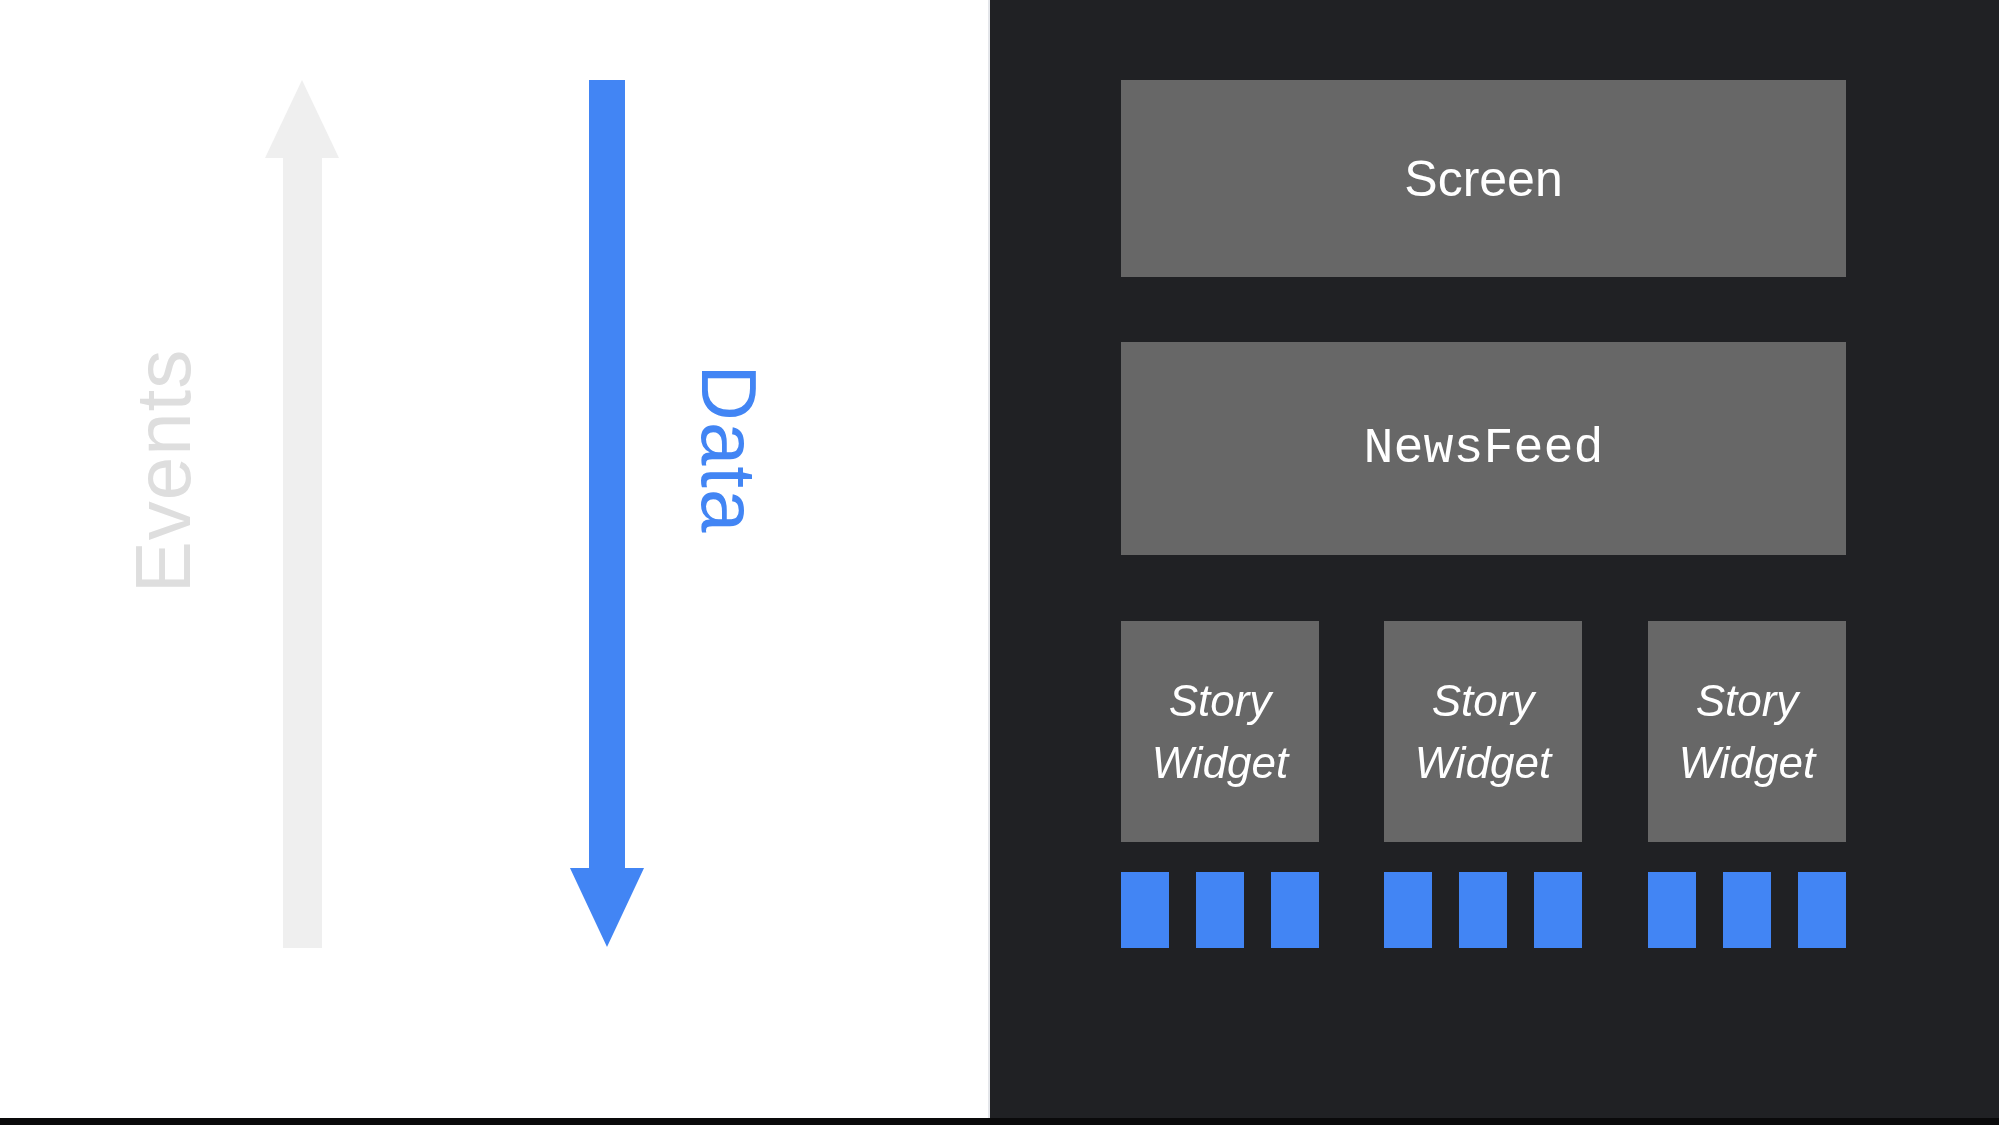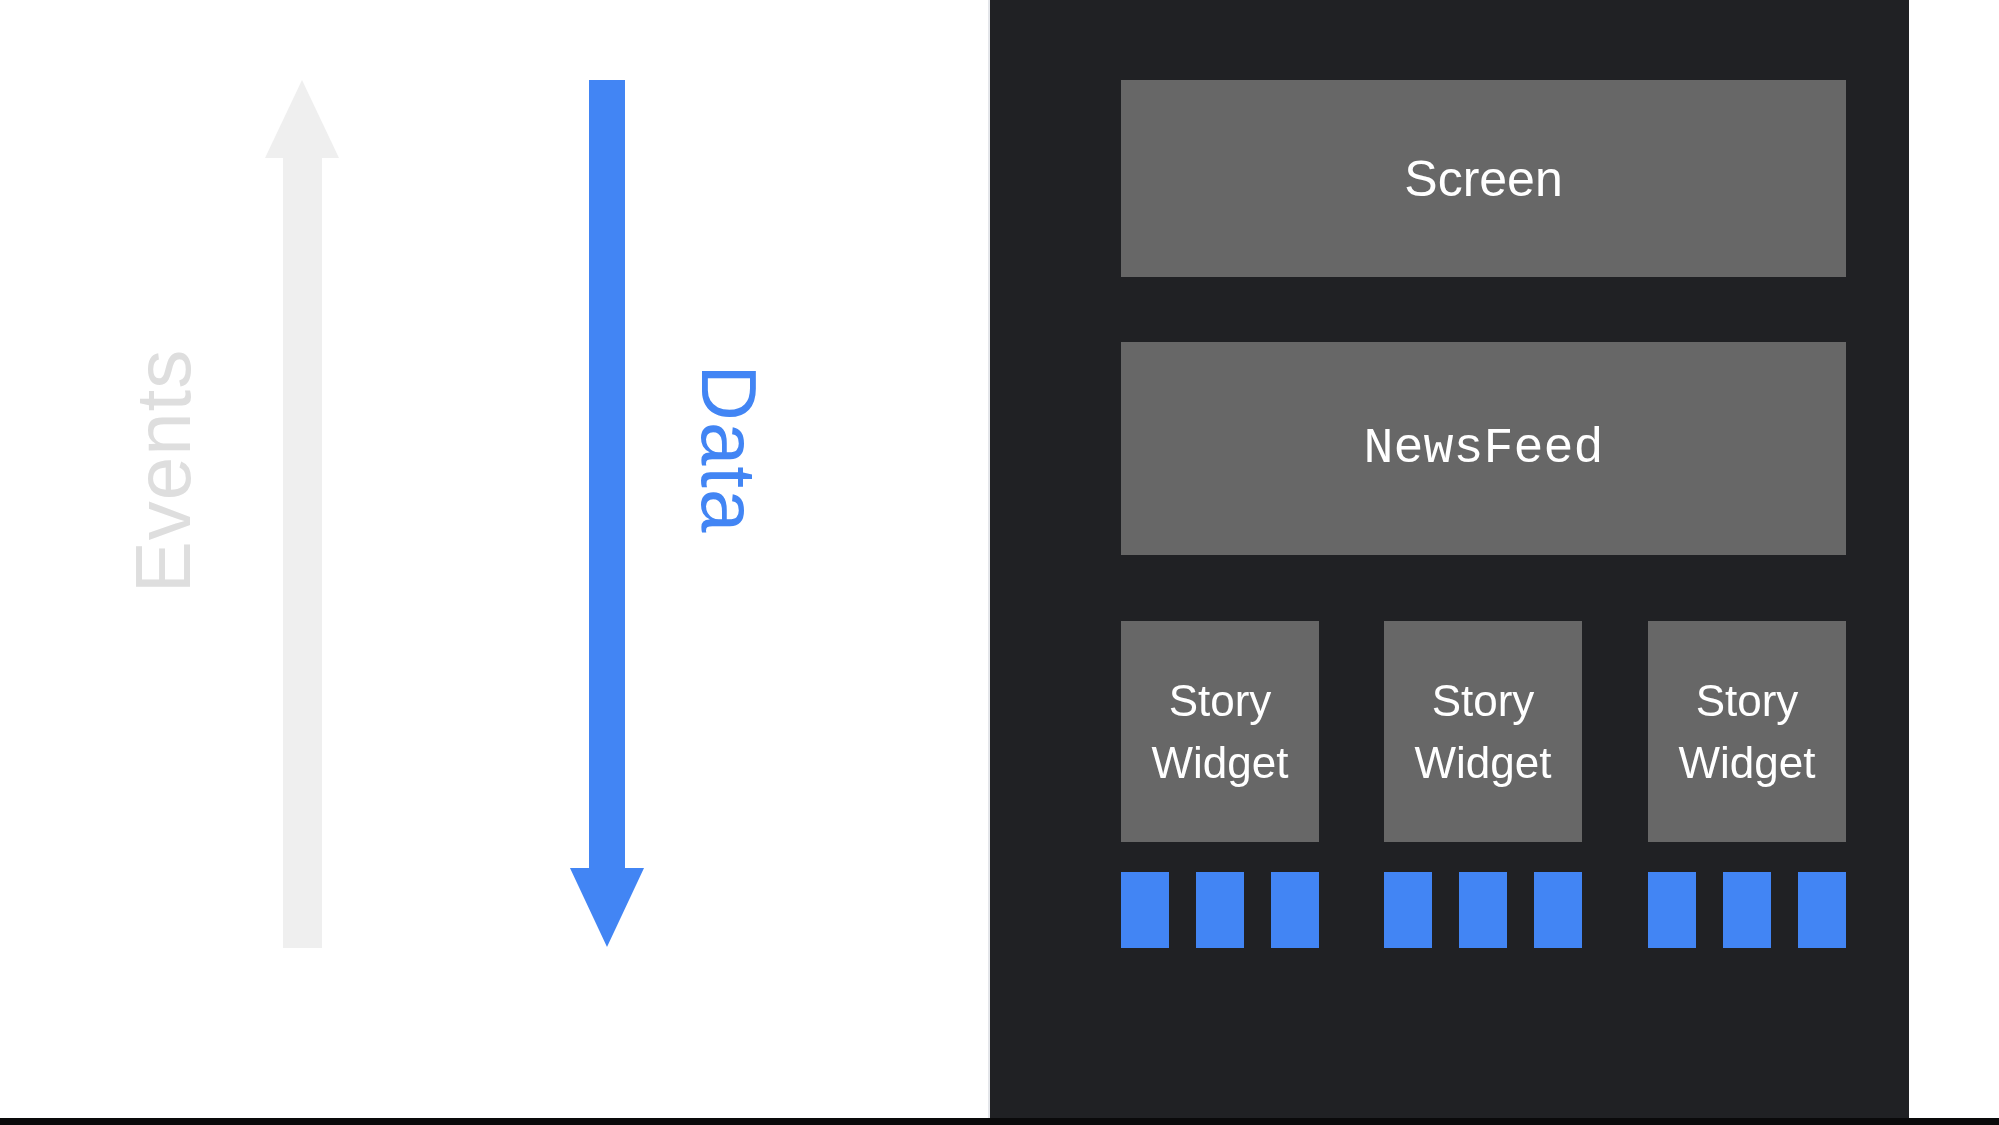--- a/index.html
+++ b/index.html
@@ -55,39 +55,39 @@
   }
 
   
   .panel-divider {
     position: absolute; left: 988px; top: 0; width: 2px; height: 1125px;
     background: #d9dce1; opacity: 0.7;
   }
 
   
   .right-panel {
-    position: absolute; left: 990px; top: 0; width: 919px; height: 1125px;
+    position: absolute; left: 990px; top: 0; width: 1009px; height: 1125px;
     background: #202124;
   }
   .gray-box {
     position: absolute;
     background: #676767;
     color: #ffffff;
     display: flex;
     align-items: center;
     justify-content: center;
     text-align: center;
   }
   .screen-box   { left: 131px; top: 80px;  width: 725px; height: 197px; font-size: 50px; }
   .newsfeed-box { left: 131px; top: 342px; width: 725px; height: 213px; font-size: 50px; font-family: Liberation Mono, monospace; }
   .story-box    { top: 621px; width: 198px; height: 221px; font-size: 44px; line-height: 62px; }
   .story-1 { left: 131px; }
   .story-2 { left: 394px; }
   .story-3 { left: 658px; }
-  .story-box .story-text { width: 170px; }
+  .story-box .story-text { width: 170px; font-style: italic; }
 
   .square-group {
     position: absolute; top: 872px; width: 198px; height: 76px;
     display: flex; justify-content: space-between;
   }
   .sg-1 { left: 131px; }
   .sg-2 { left: 394px; }
   .sg-3 { left: 658px; }
   .data-square { width: 48px; height: 76px; background: #4285f4; }
 

